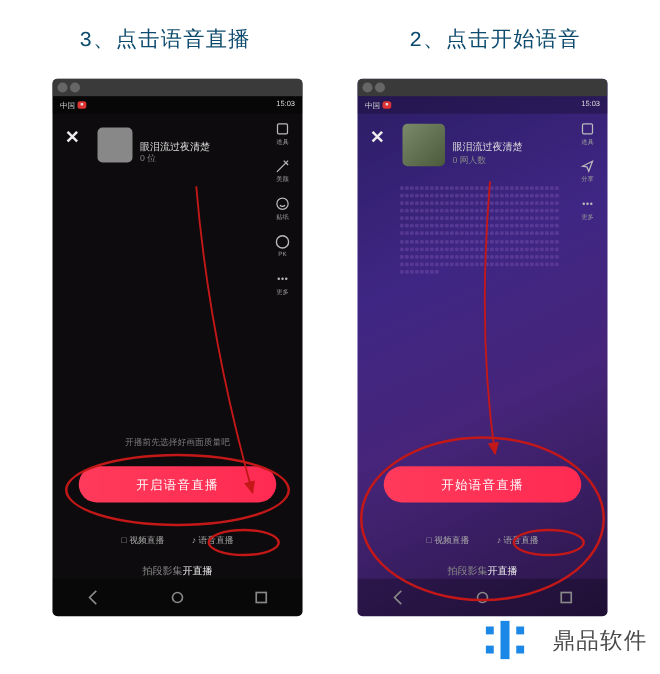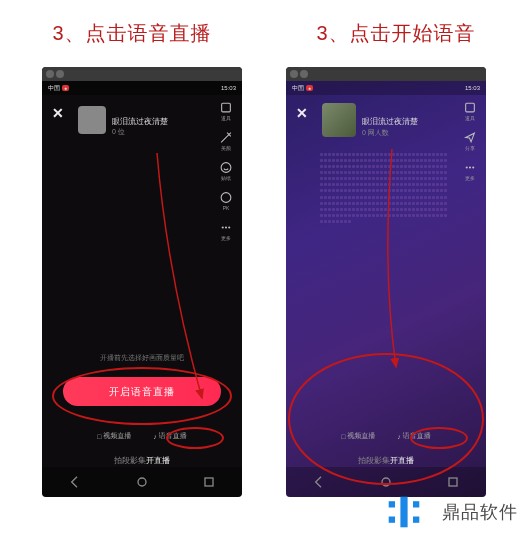--- a/index.html
+++ b/index.html
@@ -11,23 +11,24 @@
       position: relative;
       overflow: hidden;
     }
     .captions {
       display: flex;
       justify-content: space-around;
       padding-top: 20px;
       padding-bottom: 12px;
     }
     .caption {
-      font-size: 20px;
-      color: #b91c1c;
+      font-size: 17px;
+      color: #0c4a6e;
       letter-spacing: 1px;
+      font-family: Liberation Mono, monospace;
     }
     .shots {
       display: flex;
       justify-content: center;
       gap: 44px;
       padding-top: 8px;
     }
     .phone {
       width: 200px;
       height: 430px;
@@ -227,21 +228,21 @@
       justify-content: center;
       color: #1b87e6;
     }
     .wm-text { font-size: 18px; color: #4a4a4a; letter-spacing: 1px; }
   </style>
 </head>
 <body>
 
 <div class="captions">
   <div class="caption">3、点击语音直播</div>
-  <div class="caption">3、点击开始语音</div>
+  <div class="caption">2、点击开始语音</div>
 </div>
 
 <div class="shots">
 
   <div class="phone left">
     <div class="window-chrome">
       <div class="win-btn"></div>
       <div class="win-btn"></div>
       <div class="win-title"></div>
     </div>
@@ -736,20 +737,21 @@
           <div class="grid-dot"></div>
           <div class="grid-dot"></div>
           <div class="grid-dot"></div>
           <div class="grid-dot"></div>
           <div class="grid-dot"></div>
           <div class="grid-dot"></div>
           <div class="grid-dot"></div>
           <div class="grid-dot"></div>
           <div class="grid-dot"></div>
         </div>
+      <div class="cta">开始语音直播</div>
       <div class="mode-row">
         <div class="mode-item">□ <span>视频直播</span></div>
         <div class="mode-item">♪ <span>语音直播</span></div>
       </div>
       <div class="tab-row">
         <div class="tab-item">拍段</div>
         <div class="tab-item">影集</div>
         <div class="tab-item active">开直播</div>
       </div>
 

